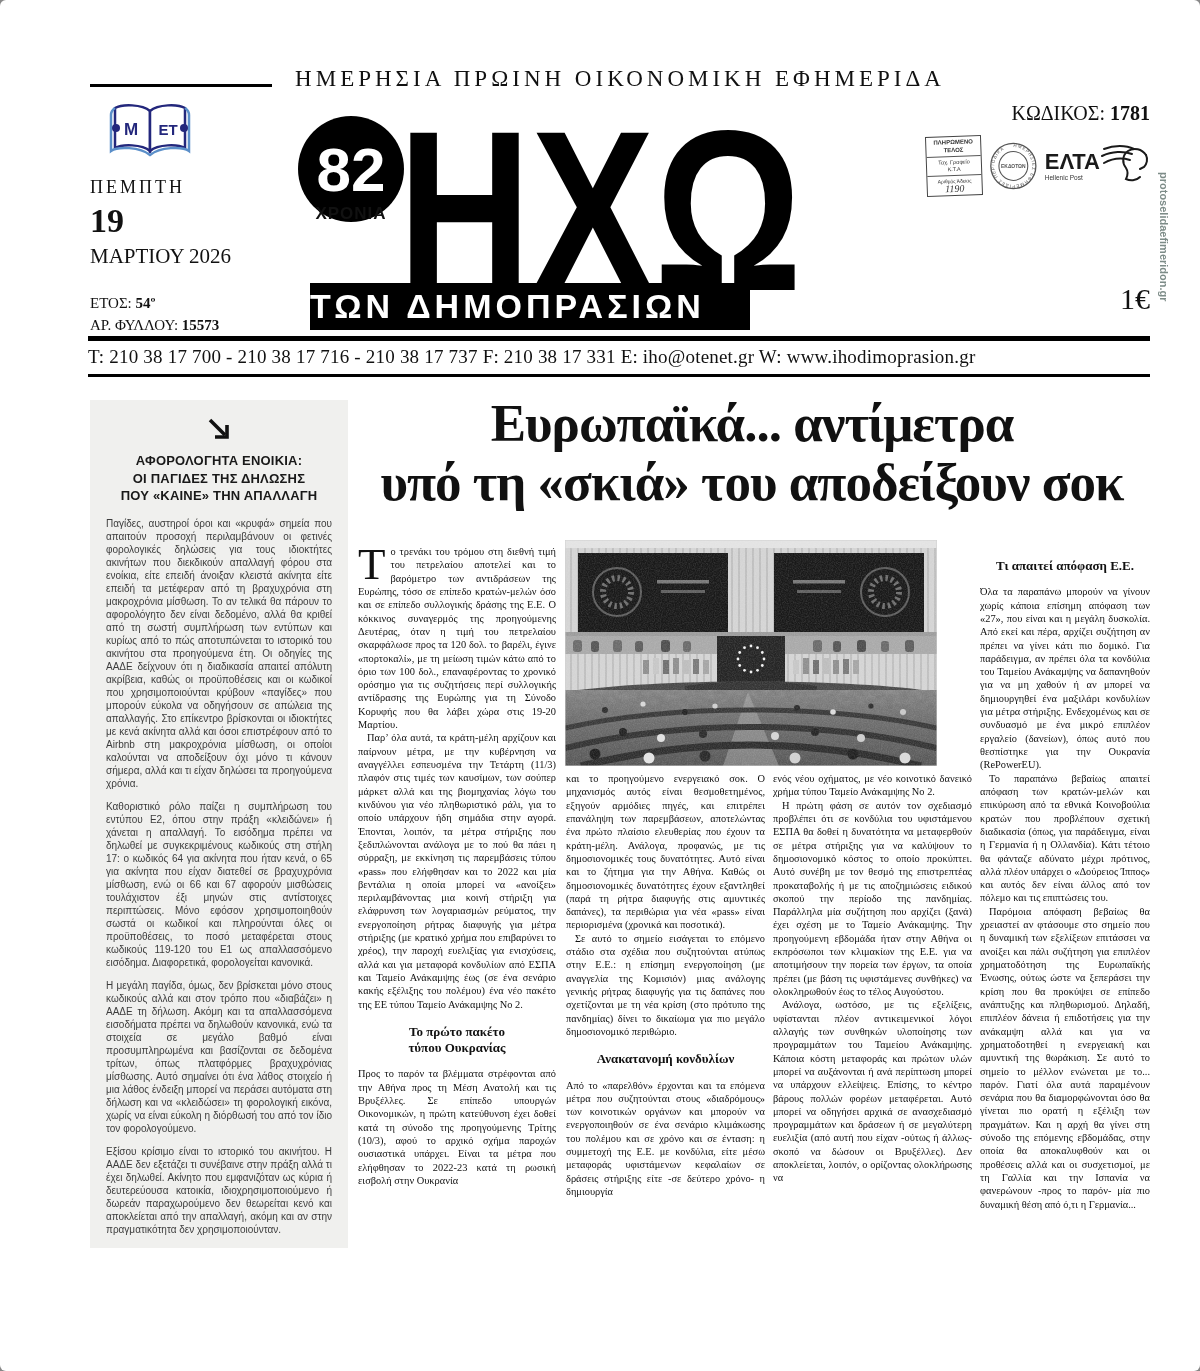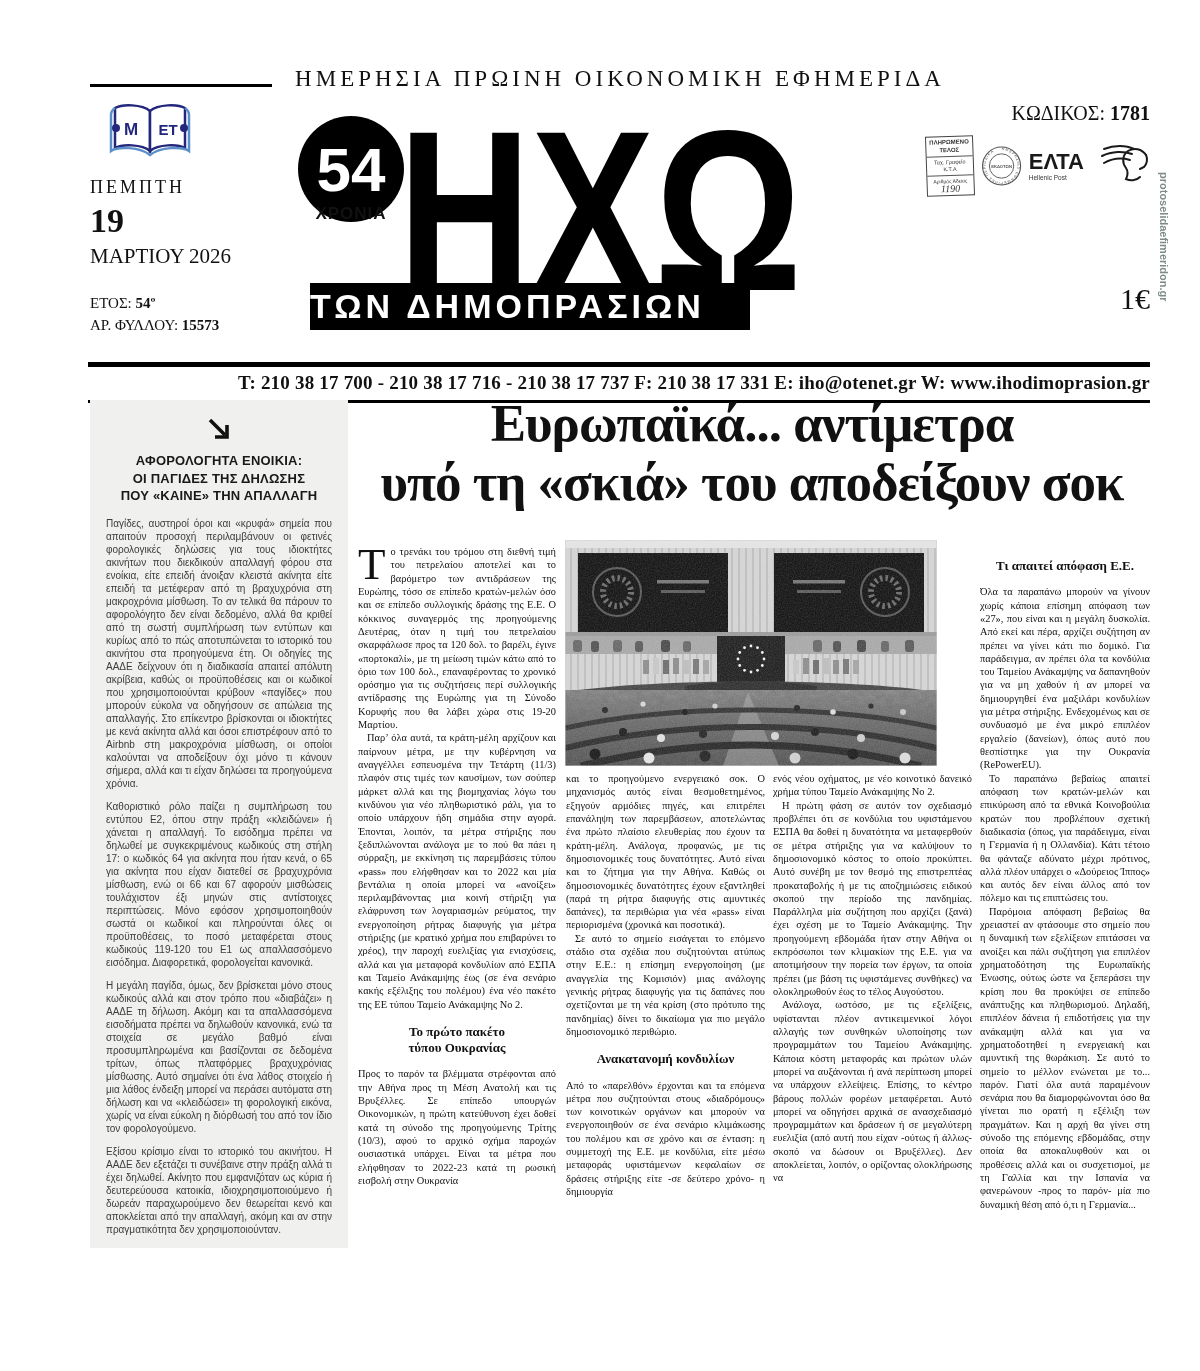--- a/index.html
+++ b/index.html
@@ -1,17 +1,17 @@
 <!DOCTYPE html>
 <html lang="el"><head>
 <meta charset="utf-8">
 <style>
   html,body{margin:0;padding:0;background:#888;}
   .page{position:relative;width:1200px;height:1371px;background:#ffffff;margin:0 auto;
-        font-family:"Liberation Serif",serif;color:#111;overflow:hidden;}
+        font-family:"Liberation Serif",serif;color:#111;overflow:hidden;border-radius:6px;}
 
   
   .tagline{position:absolute;left:270px;top:66px;width:700px;text-align:center;
            font-size:23px;letter-spacing:4px;white-space:nowrap;}
   .date-block{position:absolute;left:90px;top:84px;width:182px;}
   .date-rule{height:3px;background:#000;}
   .met-wrap{margin:14px 0 0 18px;}
   .day-name{margin-top:12px;font-size:18px;letter-spacing:3px;}
   .day-num{margin-top:6px;font-size:34px;font-weight:bold;line-height:1;}
   .month{font-size:21px;font-weight:normal;margin-top:6px;}
@@ -29,43 +29,43 @@
                 font-family:"Liberation Sans",sans-serif;font-weight:bold;font-size:34px;letter-spacing:4px;}
 
   .kodikos{position:absolute;left:990px;top:102px;width:160px;text-align:right;font-size:20px;}
   .stamps{position:absolute;left:926px;top:136px;width:226px;display:flex;gap:7px;align-items:center;}
   .paid-stamp{width:60px;border:1.5px solid #444;font-family:"Liberation Sans",sans-serif;
               text-align:center;color:#333;background:#fff;transform:rotate(-2deg);}
   .paid-stamp .r1{font-size:6px;font-weight:bold;line-height:1.25;padding:2px 0;border-bottom:1px solid #555;}
   .paid-stamp .r2{font-size:5.5px;line-height:1.3;padding:2px 0;border-bottom:1px solid #555;}
   .paid-stamp .r3{font-size:5px;line-height:1.2;padding:2px 0 1px;}
   .paid-stamp .hand{font-family:"Liberation Serif",serif;font-style:italic;font-size:10px;line-height:1;}
-  .elta{display:flex;align-items:center;gap:16px;}
+  .elta{display:flex;align-items:center;gap:0;}
   .elta-name{font-family:"Liberation Sans",sans-serif;font-weight:bold;font-size:22px;line-height:1;color:#1a1a1a;}
   .elta-sub{font-family:"Liberation Sans",sans-serif;font-size:6.5px;color:#333;margin-top:1px;}
 
   .barcode-wrap{position:absolute;left:946px;top:212px;width:206px;height:60px;}
   .barcode-main{position:absolute;left:6px;top:2px;width:138px;height:42px;
     background:repeating-linear-gradient(90deg,#000 0 2px,#fff 2px 3px,#000 3px 4px,#fff 4px 8px,#000 8px 9px,#fff 9px 11px);}
   .barcode-small{position:absolute;left:158px;top:14px;width:40px;height:30px;
     background:repeating-linear-gradient(90deg,#000 0 2px,#fff 2px 4px,#000 4px 5px,#fff 5px 8px);}
   .barcode-sup{position:absolute;left:158px;top:-2px;width:40px;text-align:center;
     font-family:"DejaVu Sans Mono",monospace;font-size:11px;color:#222;}
   .barcode-digits{position:absolute;left:0px;top:44px;width:150px;
     font-family:"DejaVu Sans Mono",monospace;font-size:10.5px;letter-spacing:2px;color:#111;}
   .watermark-h{position:absolute;left:4px;top:26px;width:220px;
     font-family:"Liberation Sans",sans-serif;font-weight:bold;font-size:15.5px;color:#7d8c88;
     text-shadow:0 0 2px #fff,0 0 2px #fff;white-space:nowrap;}
   .watermark-v{position:absolute;left:1170px;top:172px;transform:rotate(90deg);transform-origin:left top;
     font-family:"Liberation Sans",sans-serif;font-weight:bold;font-size:11px;color:#7d8c88;white-space:nowrap;}
   .price{position:absolute;left:1020px;top:282px;width:130px;text-align:right;font-size:30px;}
 
   .contact-bar{position:absolute;left:88px;top:336px;width:1062px;border-top:5px solid #000;
-    border-bottom:3px solid #000;padding:5px 0 6px;text-align:right;font-weight:bold;font-size:19px;
-    letter-spacing:0.2px;white-space:nowrap;margin-top:26px;}
+    border-bottom:3px solid #000;padding:5px 0 6px;text-align:left;font-weight:normal;font-size:19px;
+    letter-spacing:0.2px;white-space:nowrap;}
 
   
   .sidebar{position:absolute;left:90px;top:400px;width:258px;height:848px;background:#f0f0ee;
     box-sizing:border-box;padding:16px 16px 10px;font-family:"Liberation Sans",sans-serif;overflow:hidden;}
   .sidebar .arrow{text-align:center;margin-bottom:6px;}
   .sidebar h2{margin:4px 0 12px;text-align:center;font-size:13px;line-height:1.35;color:#191919;
     font-weight:bold;letter-spacing:0.2px;}
   .sidebar p{margin:0 0 10px;font-size:10px;line-height:1.3;color:#3c3c3c;text-align:justify;}
 
   
@@ -108,21 +108,21 @@
     <div class="month">ΜΑΡΤΙΟΥ 2026</div>
     <div class="etos">
       <span>ΕΤΟΣ:</span>
       <b>54º</b><br>
       <span>ΑΡ. ΦΥΛΛΟΥ:</span>
       <b>15573</b>
     </div>
   </div>
 
   <div class="badge54">
-    <span>54</span>
+    <span>82</span>
   </div>
   <div class="badge-label">ΧΡΟΝΙΑ</div>
 
   <svg class="echo-svg" width="410" height="216" viewBox="0 0 410 216">
     <text x="0" y="206" textLength="404" lengthAdjust="spacingAndGlyphs" font-family="Liberation Sans,sans-serif" font-weight="bold" font-size="228" fill="#000">ΗΧΩ</text>
   </svg>
 
   <div class="subtitle-bar">
     <span>ΤΩΝ ΔΗΜΟΠΡΑΣΙΩΝ</span>
   </div>

